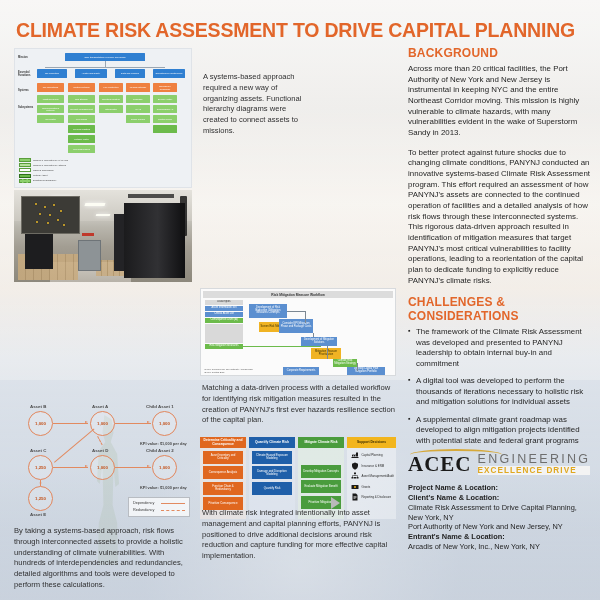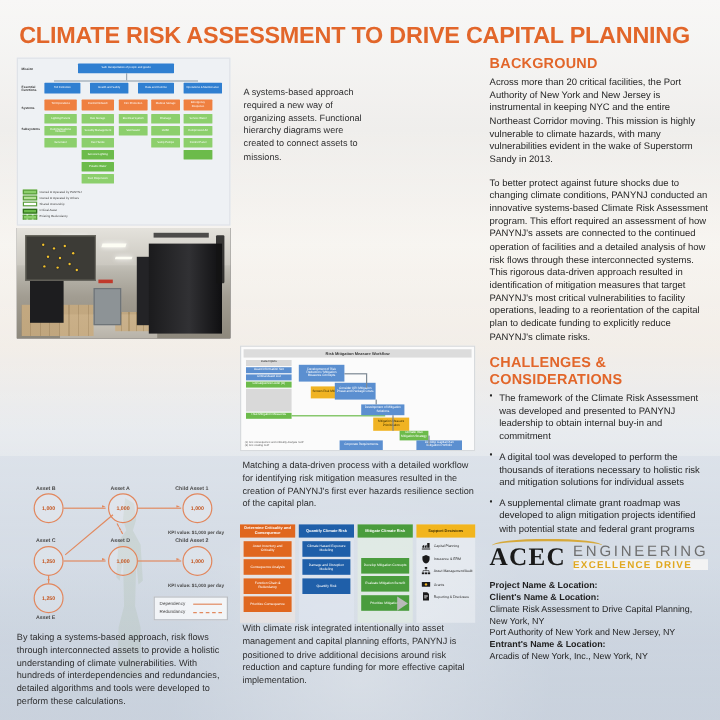--- a/index.html
+++ b/index.html
@@ -428,21 +428,21 @@
                 <path fill="#fff" d="M5 6h6v1H5zm0 2h6v1H5zm0 2h4v1H5z"></path>
               </svg>
           </span>
           <span>Reporting &amp; Disclosure</span>
         </div>
       </div>
     </div>
     <div class="bigarrow"></div>
   </div>
 
-  <div class="cap" style="left:202px;top:519px;width:192px">With climate risk integrated intentionally into asset management and capital planning efforts, PANYNJ is positioned to drive additional decisions around risk reduction and capture funding for more effective capital implementation.</div>
+  <div class="cap" style="left:202px;top:508px;width:192px">With climate risk integrated intentionally into asset management and capital planning efforts, PANYNJ is positioned to drive additional decisions around risk reduction and capture funding for more effective capital implementation.</div>
 
   <div id="right">
     <div class="rhead">BACKGROUND</div>
     <div class="rpara">Across more than 20 critical facilities, the Port Authority of New York and New Jersey is instrumental in keeping NYC and the entire Northeast Corridor moving. This mission is highly vulnerable to climate hazards, with many vulnerabilities evident in the wake of Superstorm Sandy in 2013.</div>
     <div class="rpara">To better protect against future shocks due to changing climate conditions, PANYNJ conducted an innovative systems-based Climate Risk Assessment program. This effort required an assessment of how PANYNJ's assets are connected to the continued operation of facilities and a detailed analysis of how risk flows through these interconnected systems. This rigorous data-driven approach resulted in identification of mitigation measures that target PANYNJ's most critical vulnerabilities to facility operations, leading to a reorientation of the capital plan to dedicate funding to explicitly reduce PANYNJ's climate risks.</div>
 
     <div class="rhead">CHALLENGES &amp; CONSIDERATIONS</div>
     <ul class="rbullets">
       <li>The framework of the Climate Risk Assessment was developed and presented to PANYNJ leadership to obtain internal buy-in and commitment</li>
       <li>A digital tool was developed to perform the thousands of iterations necessary to holistic risk and mitigation solutions for individual assets</li>

